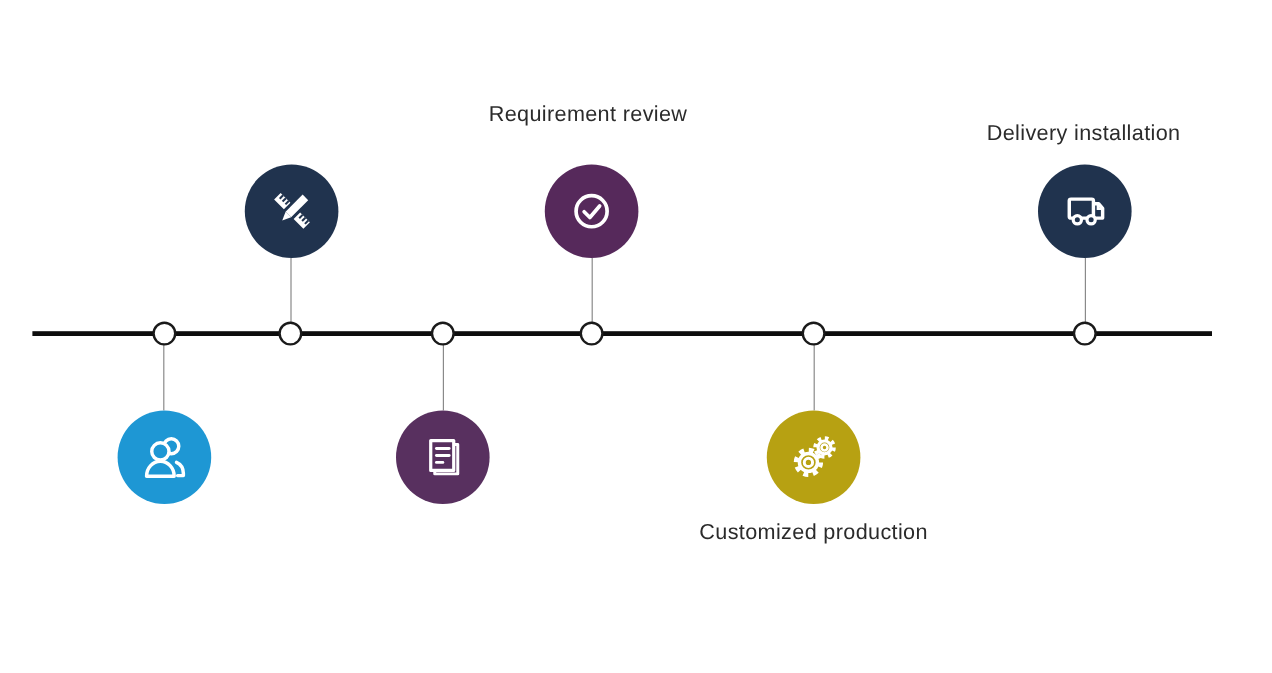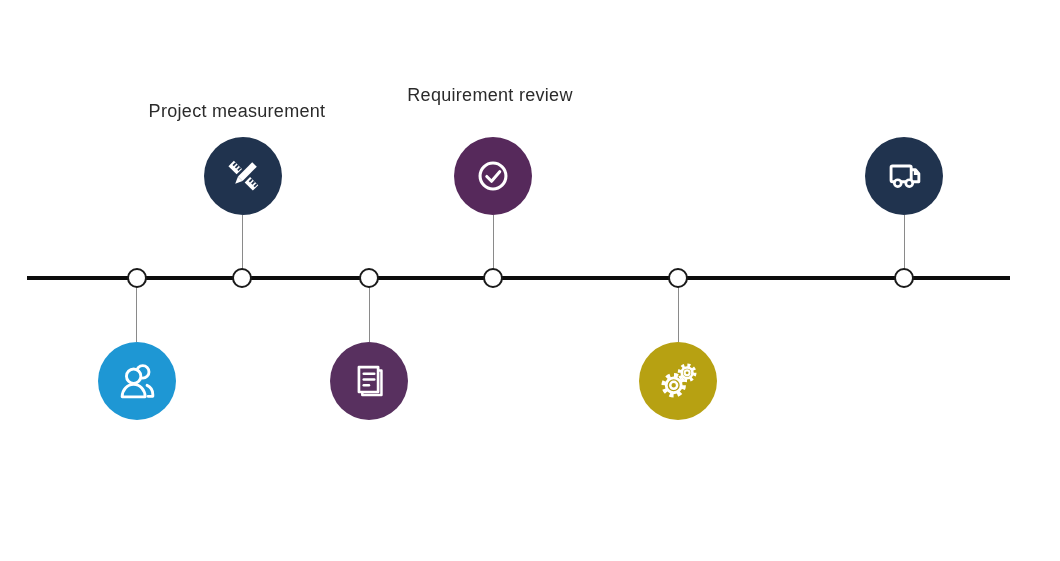--- a/index.html
+++ b/index.html
@@ -51,21 +51,20 @@
             <line x1="16" y1="19.5" x2="16" y2="23.6"></line>
           <line x1="33" y1="19.5" x2="33" y2="23.6"></line>
             <line x1="36.5" y1="19.5" x2="36.5" y2="23.6"></line>
             <line x1="40" y1="19.5" x2="40" y2="23.6"></line>
         </g>
         <rect x="20.6" y="7" width="6.8" height="21"></rect>
         <polygon points="20.6,28 27.4,28 24,35.5"></polygon>
       </g>
     </svg>
   </div>
-  <div class="label" style="left:237px;top:101px;">Project measurement</div>
 
   <div class="connector" style="left: 369px; top: 287px; height: 55px; background: rgb(138, 138, 138); --bg: #8a8a8a;"></div>
   <div class="node" style="left:359px;"></div>
   <div class="circle" style="left: 330px; top: 342px; background: rgb(88, 48, 95); --bg: #58305F;">
     <svg width="46" height="46" viewBox="0 0 48 48" fill="none" stroke="#ffffff">
       <rect x="17" y="13" width="20" height="25.5" stroke-width="2.6" stroke-linejoin="round"></rect>
       <rect x="13.5" y="9.5" width="20" height="26" fill="var(--bg)" stroke-width="2.8" stroke-linejoin="round"></rect>
       <g stroke-width="2.6" stroke-linecap="round">
         <line x1="18.5" y1="16.5" x2="29.5" y2="16.5"></line>
         <line x1="18.5" y1="22.5" x2="29.5" y2="22.5"></line>
@@ -91,26 +90,28 @@
 
       <circle cx="19.5" cy="28.5" r="10.5" stroke-width="4.5" stroke-dasharray="4.2 4.05"></circle>
       <circle cx="19.5" cy="28.5" r="7.8" stroke-width="3"></circle>
       <circle cx="19.5" cy="28.5" r="3.6" stroke-width="2.6"></circle>
 
       <circle cx="33.5" cy="15.5" r="7.8" stroke-width="4" stroke-dasharray="3.05 3.08"></circle>
       <circle cx="33.5" cy="15.5" r="5.6" stroke-width="2.8"></circle>
       <circle cx="33.5" cy="15.5" r="2.6" stroke-width="2.2"></circle>
     </svg>
   </div>
+  <div class="label" style="left:678px;top:433px;">Customized production</div>
 
   <div class="connector" style="left: 904px; top: 215px; height: 54px; background: rgb(138, 138, 138); --bg: #8a8a8a;"></div>
   <div class="node" style="left:894px;"></div>
   <div class="circle" style="left: 865px; top: 137px; background: rgb(32, 51, 78); --bg: #20334E;">
     <svg width="46" height="46" viewBox="0 0 48 48" fill="none" stroke="#ffffff">
       <rect x="10.5" y="13.5" width="21" height="16.5" rx="1.5" stroke-width="3" stroke-linejoin="round"></rect>
       <path d="M31.5 17.5 h4.5 l3.5 4 v8.5 h-8" stroke-width="3" stroke-linejoin="round"></path>
       <path d="M35.5 17.5 v4.2 h3.8" stroke-width="2.4"></path>
       <circle cx="17.5" cy="31.5" r="3.6" fill="var(--bg)" stroke-width="2.8"></circle>
       <circle cx="29.5" cy="31.5" r="3.6" fill="var(--bg)" stroke-width="2.8"></circle>
     </svg>
   </div>
+  <div class="label" style="left:903px;top:101px;">Delivery installation</div>
 
 </div>
 
 </body></html>

